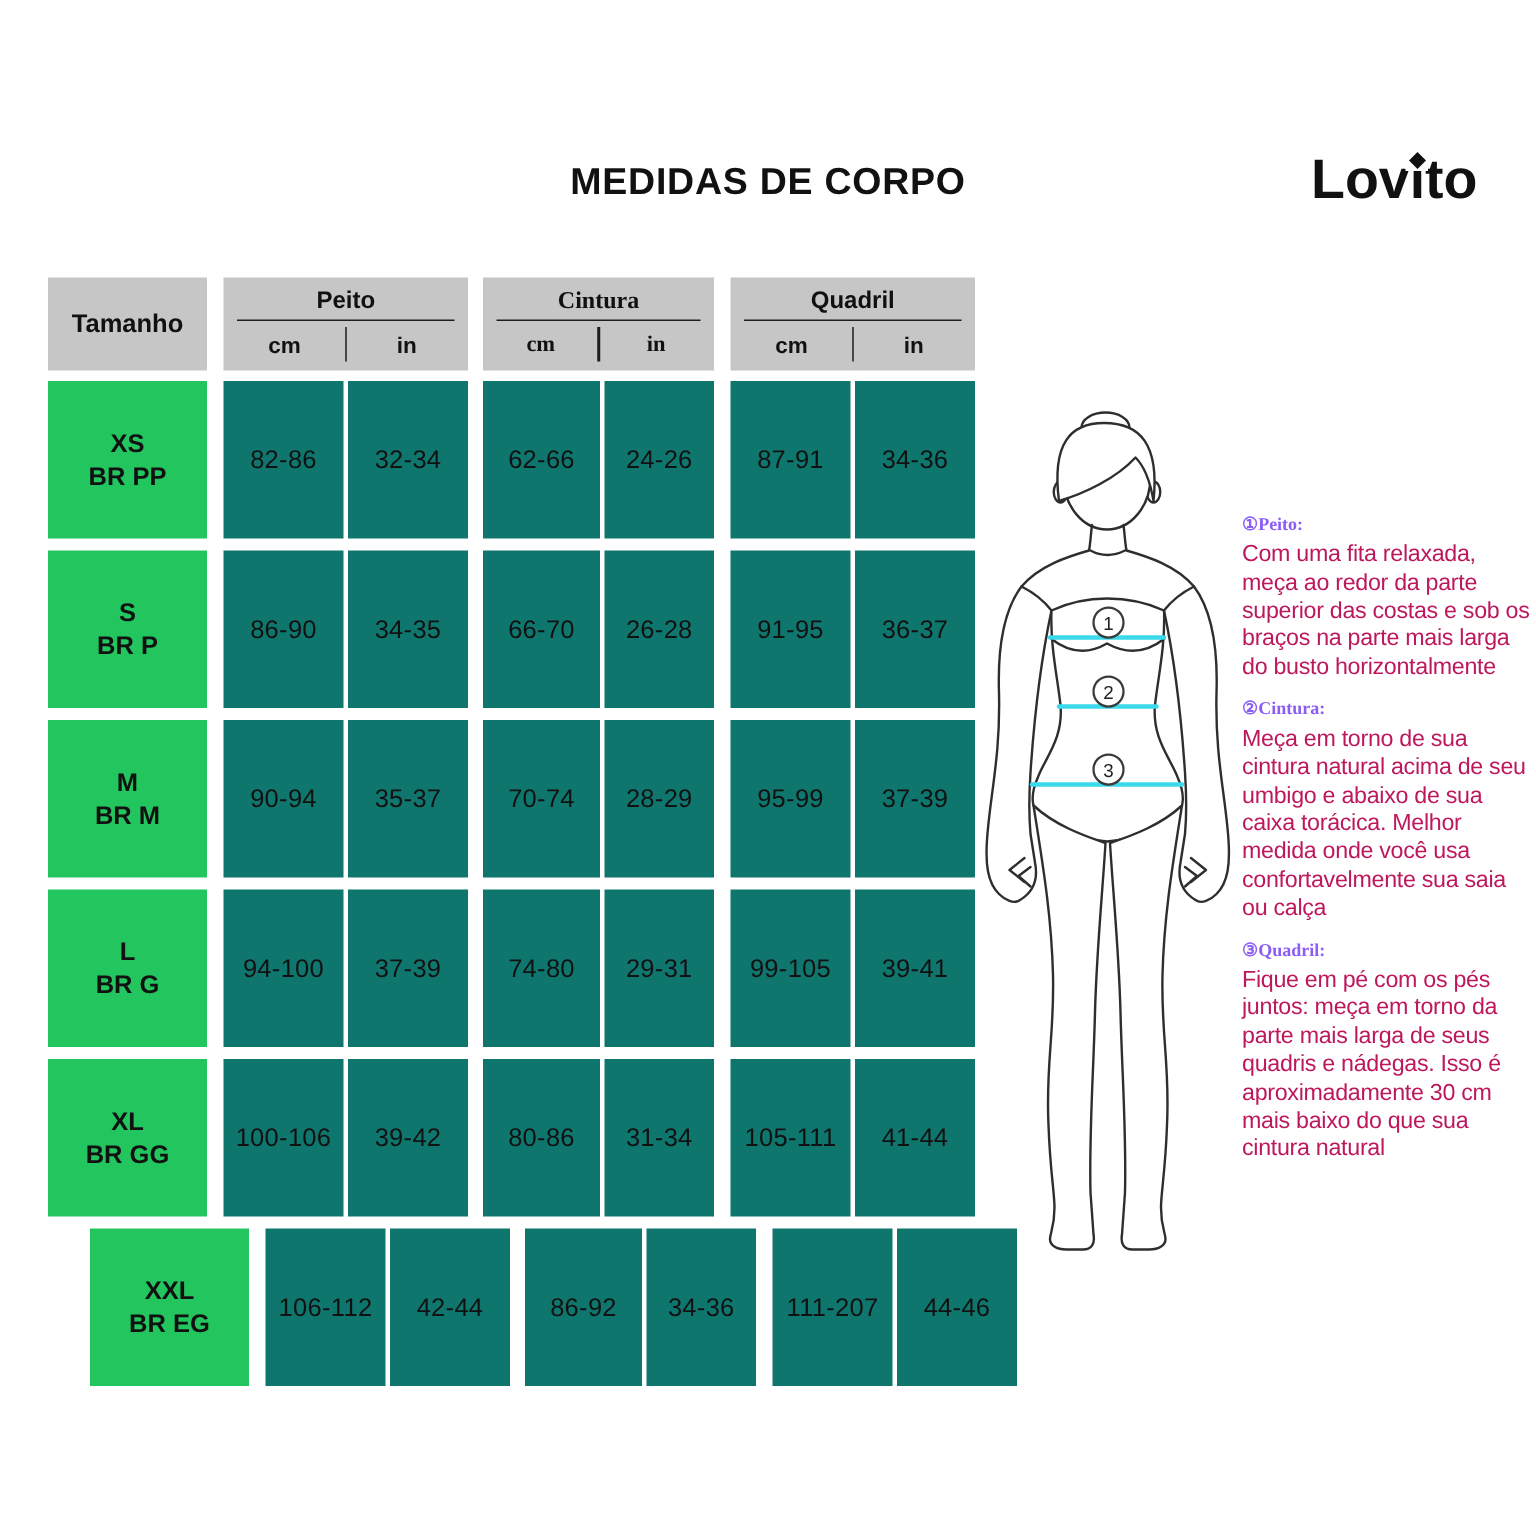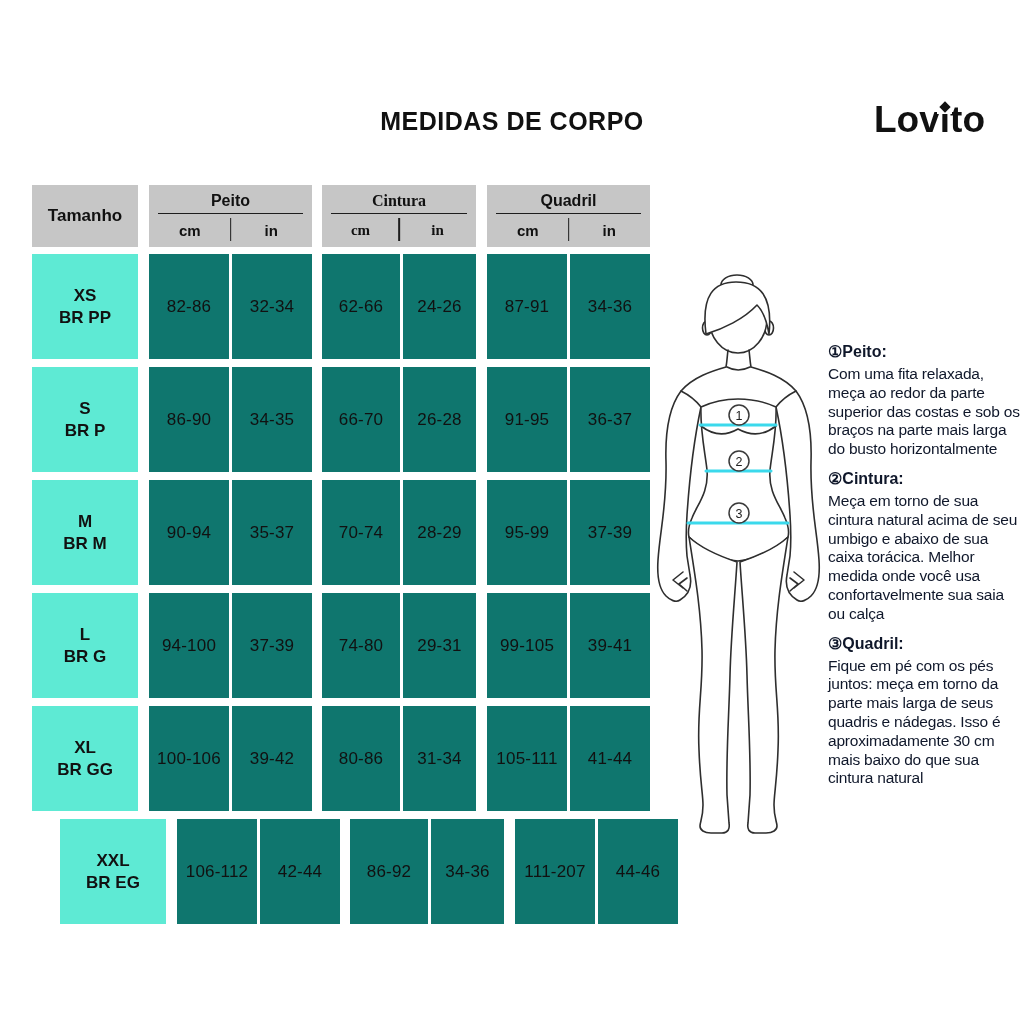--- a/index.html
+++ b/index.html
@@ -43,39 +43,39 @@
   .unit{flex:1;text-align:center;font-size:15px;font-weight:600;}
   .unit-divider{
     position:absolute;left:50%;top:4px;bottom:6px;width:1.7px;background:#1d1d1d;
     transform:translateX(-50%);
   }
   .cell{
     background:#0f766e;display:flex;align-items:center;justify-content:center;
     font-weight:400;font-size:17px;letter-spacing:.2px;
   }
   .size-cell{
-    background:#5eead4;width:106px;margin-right:11px;display:flex;flex-direction:column;
+    background:#22c55e;width:106px;margin-right:11px;display:flex;flex-direction:column;
     align-items:center;justify-content:center;font-weight:800;font-size:17px;line-height:22px;
   }
   .c1{width:80px;margin-right:3px;}
   .c2{width:80px;margin-right:10px;}
   .c3{width:78px;margin-right:3px;}
   .c4{width:73px;margin-right:11px;}
   .c5{width:80px;margin-right:3px;}
   .c6{width:80px;}
   
   .figure-wrap{position:absolute;left:648px;top:262px;width:190px;height:580px;}
   
   .instructions{
     position:absolute;left:828px;top:342px;width:194px;
     display:flex;flex-direction:column;gap:10px;
   }
-  .instr-heading{font-size:16px;font-weight:600;margin:0 0 4px 0;color:#0f172a;}
+  .instr-heading{font-size:12px;font-weight:600;margin:0 0 4px 0;color:#8b5cf6;font-family:Liberation Serif, serif;}
   .instr-body{
-    font-size:15.5px;line-height:18.8px;letter-spacing:-0.2px;color:#0f172a;margin:0;
+    font-size:15.5px;line-height:18.8px;letter-spacing:-0.2px;color:#be185d;margin:0;
   }
 </style>
 </head>
 <body>
 
 <div class="page">
 
   <div class="title">MEDIDAS DE CORPO</div>
   <div class="brand">
     <span>Lovito</span>

